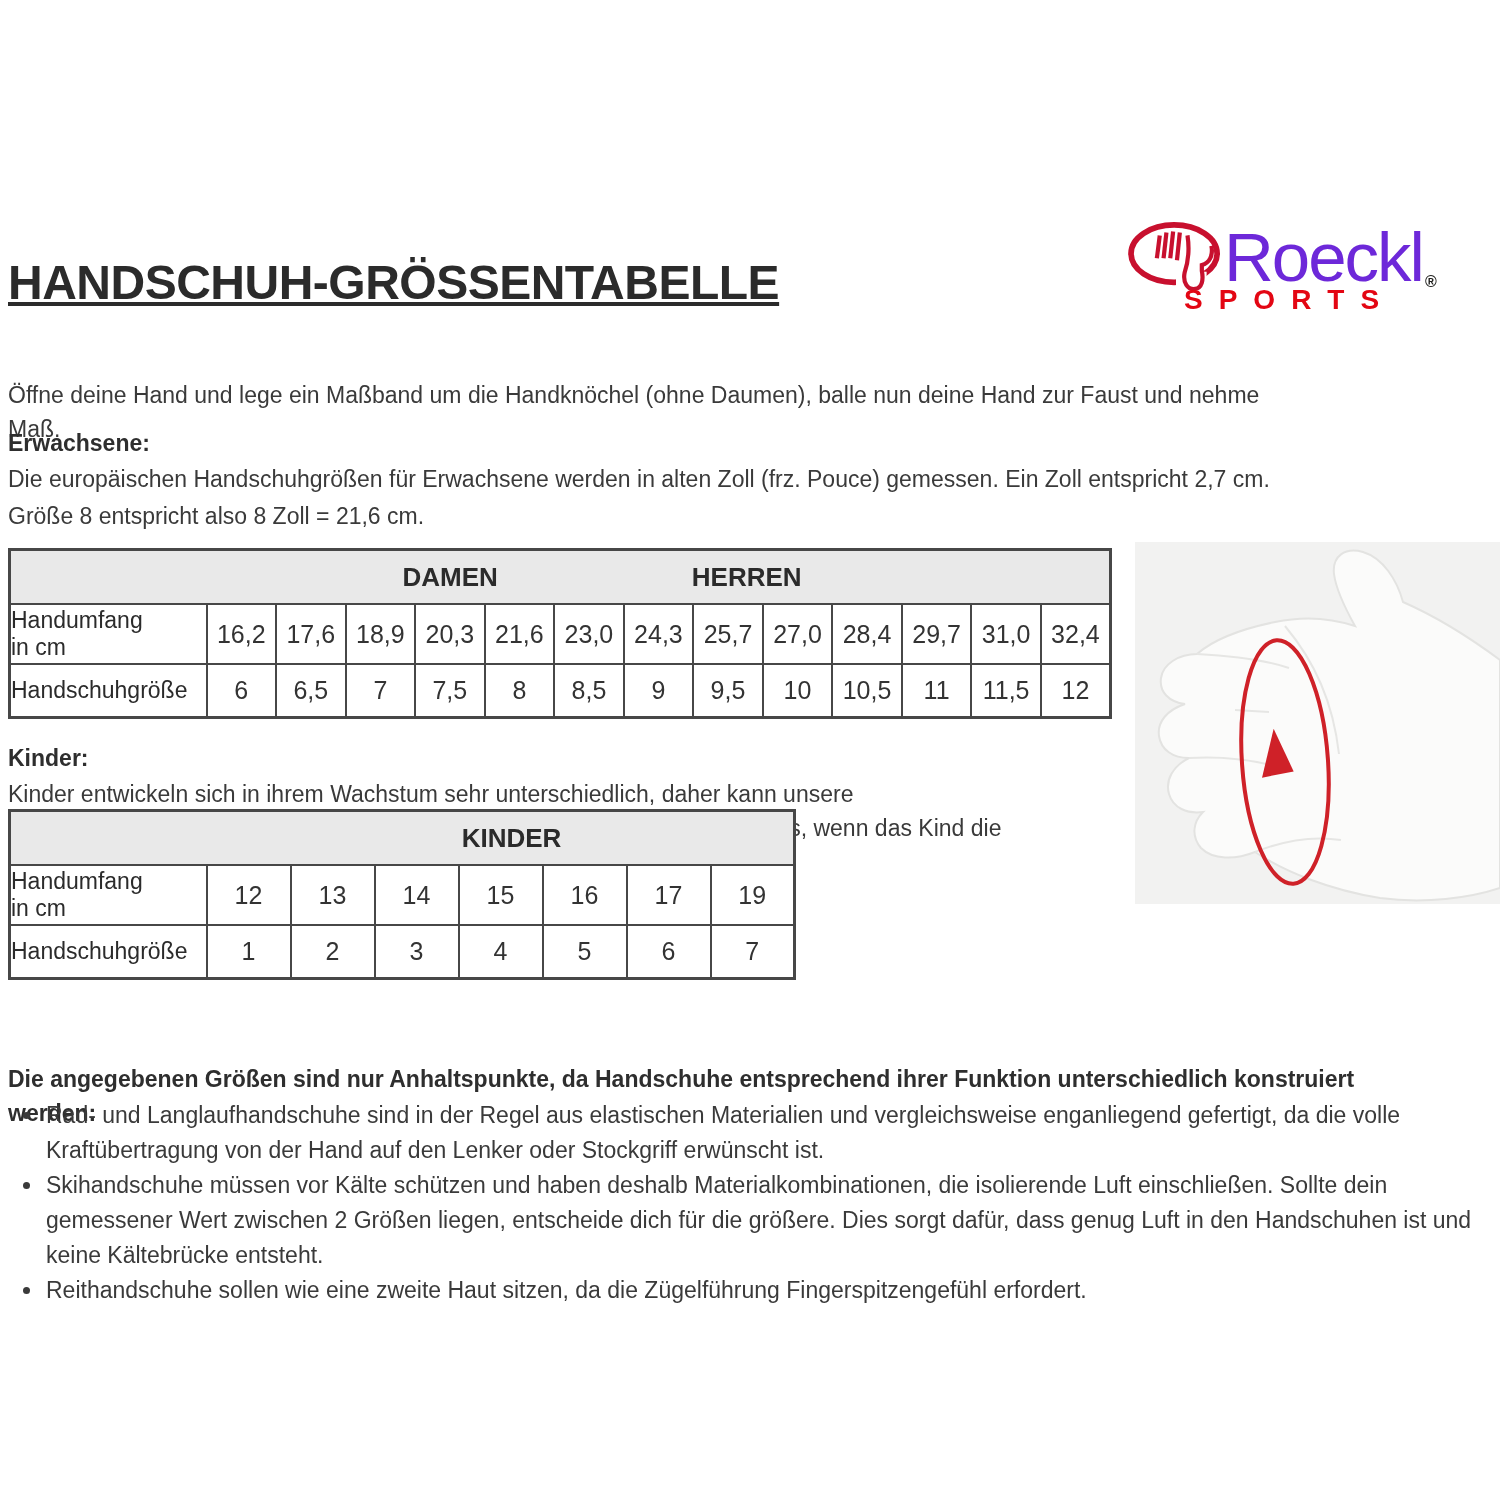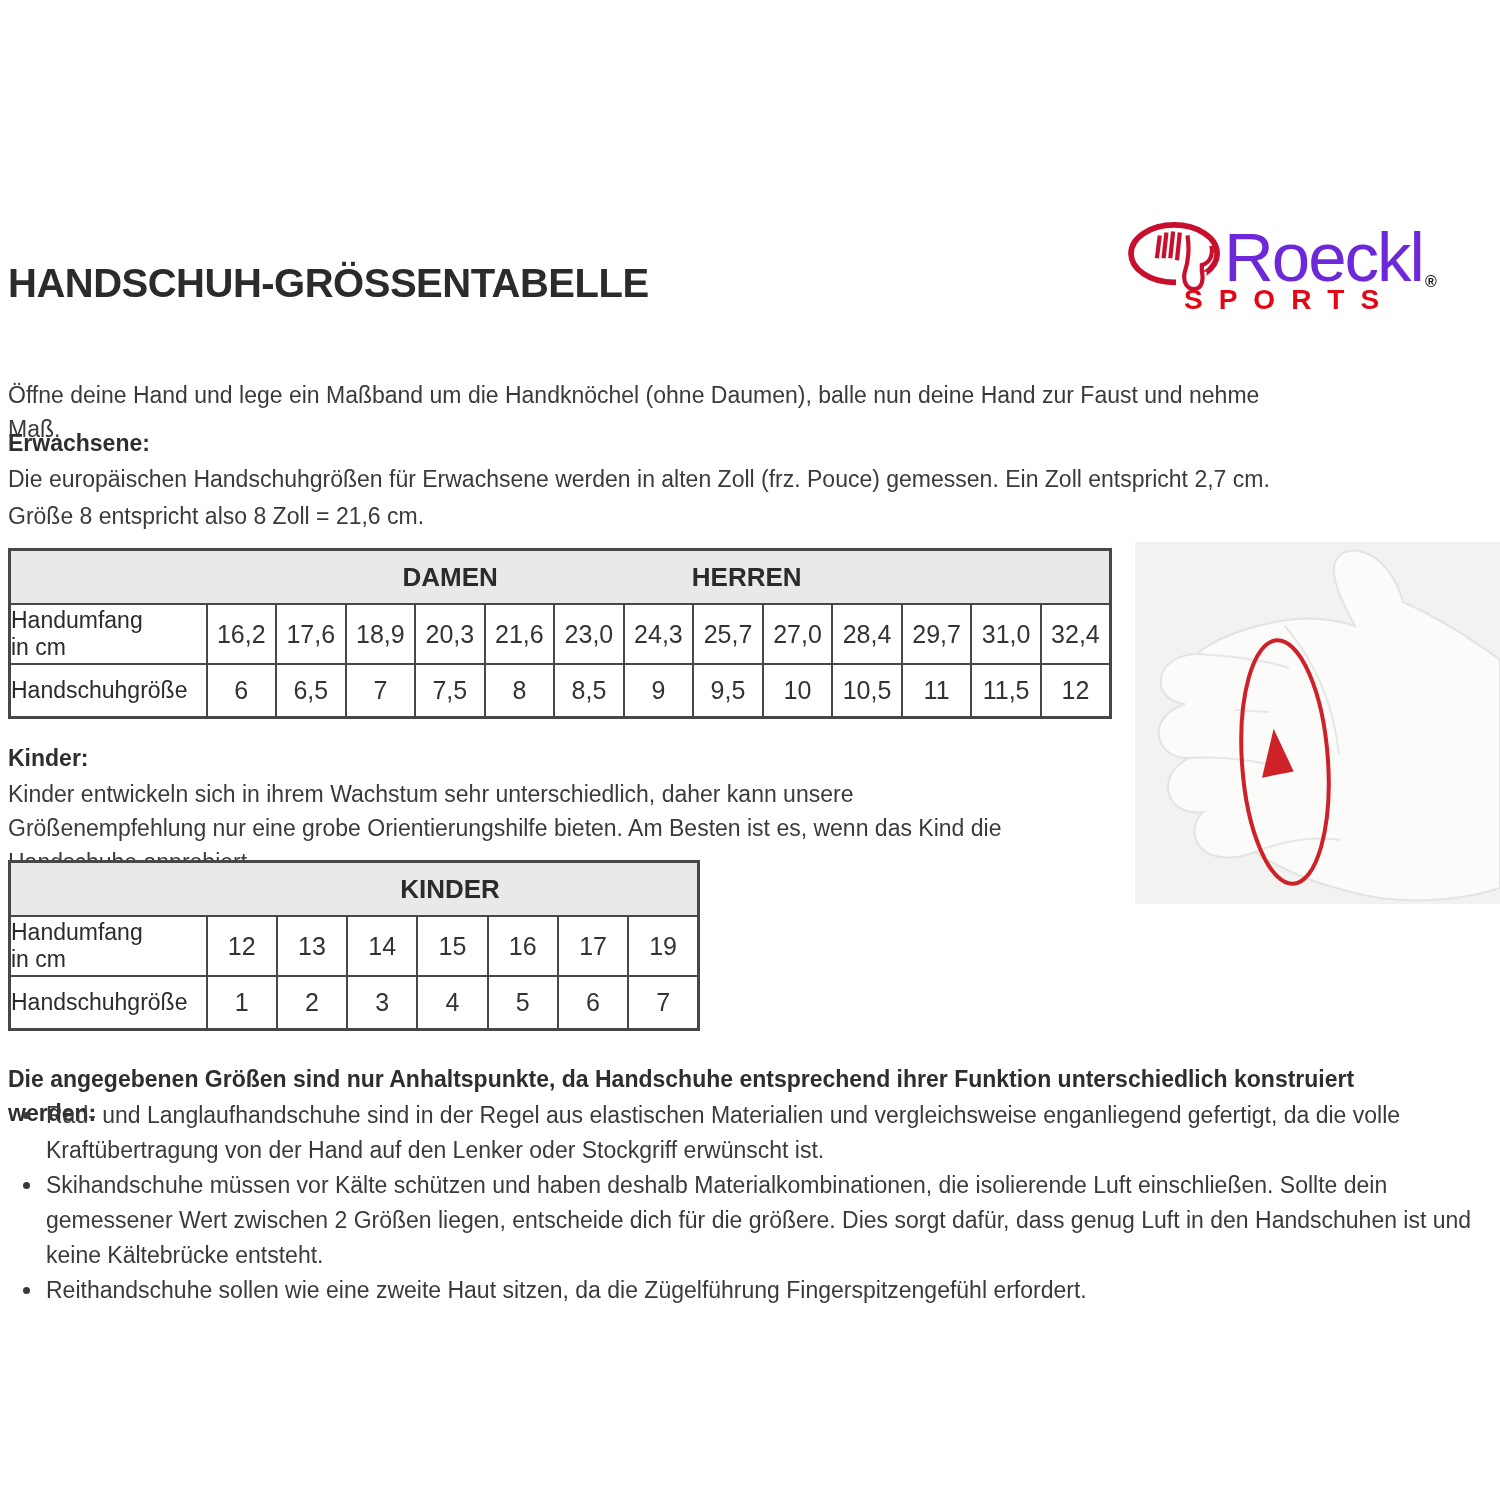--- a/index.html
+++ b/index.html
@@ -1,21 +1,21 @@
 <!DOCTYPE html>
 <html lang="de"><head>
 <meta charset="utf-8">
 <style>
   html,body{margin:0;padding:0;background:#ffffff;}
   body{font-family:"Liberation Sans", sans-serif;color:#3a3a3a;}
   .page{position:relative;width:1500px;height:1500px;background:#fff;overflow:hidden;}
 
   
-  .page-title{position:absolute;left:8px;top:261px;margin:0;font-size:40px;line-height:44px;
-    font-weight:700;letter-spacing:-.5px;color:#2b2b2b;}
+  .page-title{position:absolute;left:8px;top:261px;margin:0;font-size:48px;line-height:44px;
+    font-weight:700;letter-spacing:-.5px;color:#2b2b2b;text-decoration:underline;}
   .logo{position:absolute;left:1128px;top:214px;width:362px;height:100px;}
   .logo-icon{position:absolute;left:0;top:8px;}
   .brand-row{position:absolute;left:96px;top:4px;white-space:nowrap;}
   .brand{font-size:69px;font-weight:400;letter-spacing:-2px;color:#6d28d9;}
   .reg{font-size:16px;font-weight:700;color:#1d1d1b;vertical-align:-6px;margin-left:2px;}
   .sports{position:absolute;left:56px;top:70px;font-size:28px;font-weight:700;color:#e30613;
     letter-spacing:16px;}
 
   
   .tb{position:absolute;left:8px;margin:0;font-size:23px;line-height:34px;}
@@ -26,21 +26,21 @@
   .adults-text1{top:462px;width:1300px;}
   .adults-text2{top:499px;width:1300px;}
   .kids-head{top:741px;}
   .kids-text{top:777px;width:1040px;}
   .notes-head{top:1062px;width:1440px;}
 
   
   table.size-table{position:absolute;left:8px;border-collapse:collapse;table-layout:fixed;
     background:#fff;border:3px solid #474747;}
   table.adults{top:548px;width:1104px;}
-  table.kids{top:860px;width:692px;}
+  table.kids{top:809px;width:788px;}
   .size-table th,.size-table td{border:2px solid #474747;padding:0;}
   .group-header{position:relative;height:52px;background:#e9e9e9;}
   .gh{position:absolute;top:50%;transform:translate(-50%,-50%);font-size:26px;font-weight:700;
     color:#2b2b2b;white-space:nowrap;text-align:center;}
   .gh-damen{left:40%;}
   .gh-herren{left:67%;}
   .gh-kinder{left:64%;}
   col.label-col{width:197px;}
   .row-label{text-align:left;padding:4px 6px 4px 12px;font-weight:400;font-size:23px;
     line-height:27px;color:#2b2b2b;}

